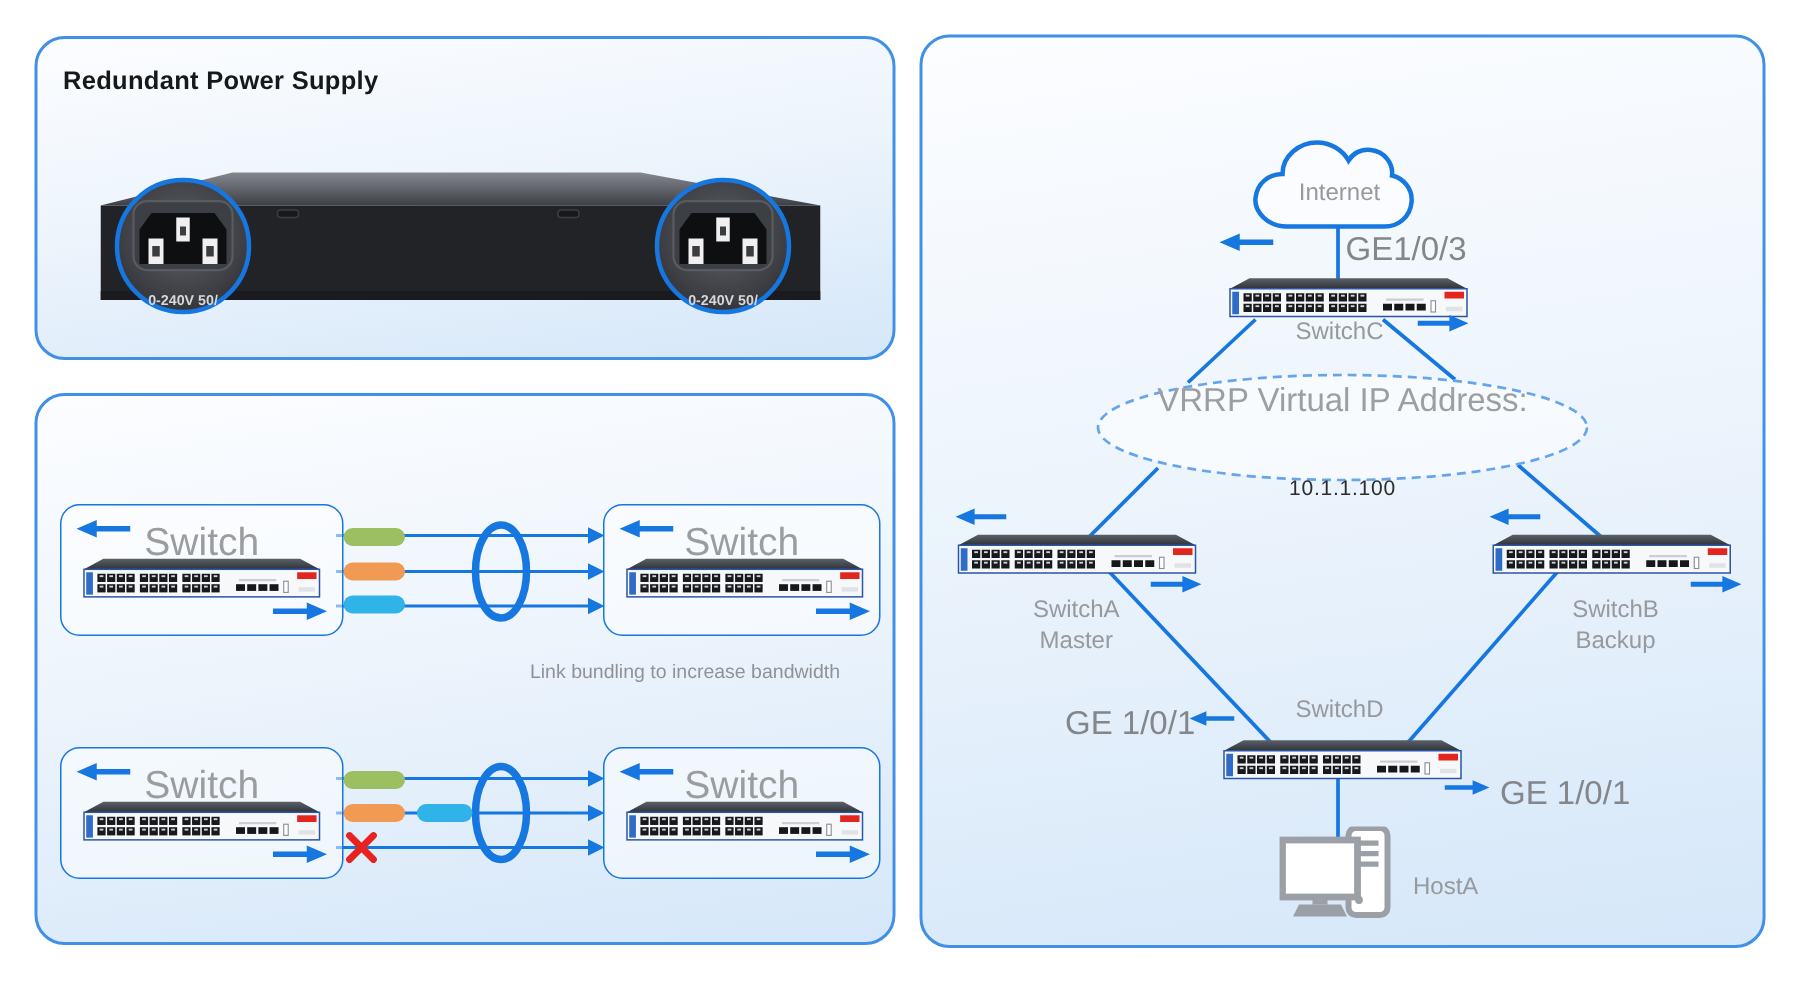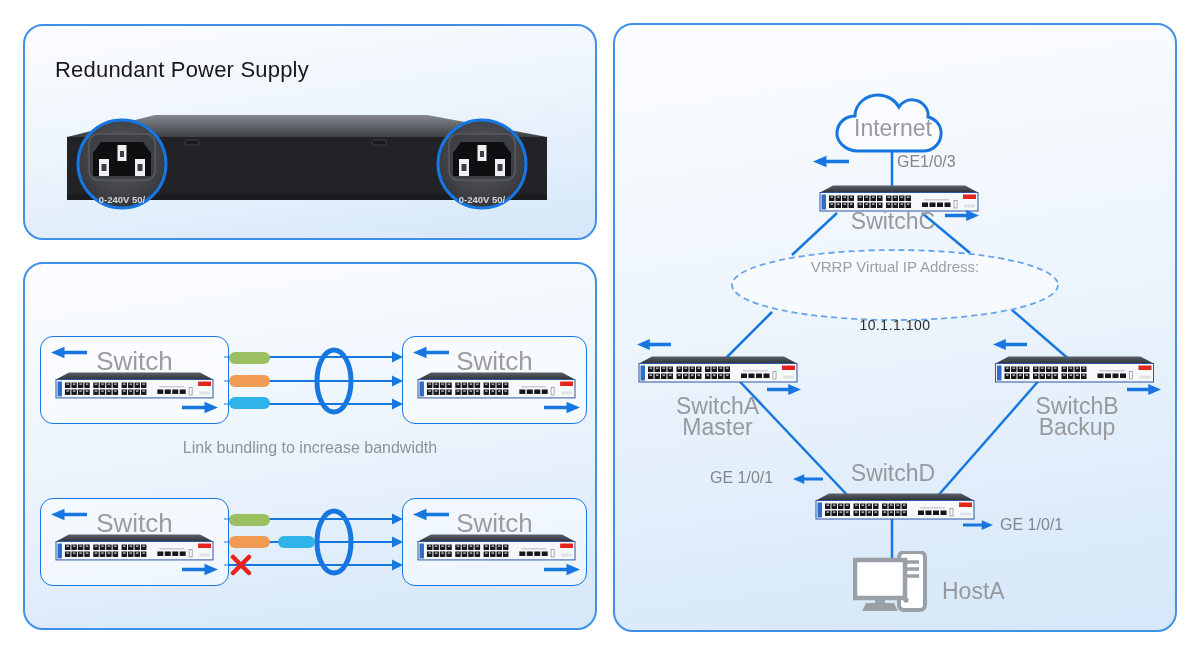--- a/index.html
+++ b/index.html
@@ -3,42 +3,42 @@
 <meta charset="utf-8">
 <style>
   html,body{margin:0;padding:0;background:#ffffff;}
   .stage{position:relative;width:1200px;height:656px;background:#ffffff;overflow:hidden;
          font-family:"Liberation Sans",sans-serif;}
   .panel{position:absolute;border:2px solid #4090E8;border-radius:20px;
          background:linear-gradient(172deg,#FCFDFF 0%,#ECF4FC 48%,#D5E7F9 100%);}
   #panel-power{left:23px;top:24px;width:570px;height:212px;}
   #panel-agg{left:23px;top:262px;width:570px;height:364px;}
   #panel-vrrp{left:613px;top:23px;width:560px;height:605px;}
-  .ptitle{position:absolute;font-size:22px;font-weight:400;color:#17181A;letter-spacing:.2px;margin:13px;}
+  .ptitle{position:absolute;font-size:17px;font-weight:700;color:#17181A;letter-spacing:.2px;margin:0;}
   #panel-power .ptitle{left:17px;top:18px;}
   #panel-agg .ptitle{left:17px;top:14px;}
   #panel-vrrp .ptitle{left:19px;top:19px;}
   .abs{position:absolute;}
-  .glabel{position:absolute;color:#97999D;font-size:23px;line-height:21px;}
-  .gelabel{position:absolute;color:#83868B;font-size:16px;}
+  .glabel{position:absolute;color:#97999D;font-size:16px;line-height:21px;}
+  .gelabel{position:absolute;color:#83868B;font-size:22px;}
   .ctr{text-align:center;}
   .arr{fill:#1777E0;display:block;}
   .flip{transform:scaleX(-1);}
   .sw-box{position:absolute;width:187px;height:86px;border:1.5px solid #1777E0;border-radius:13px;
           background:rgba(255,255,255,0.5);}
   .sw-box .sw-label{position:absolute;left:0;right:0;top:9px;text-align:center;
           color:#9A9CA0;font-size:26px;}
   .sw-box .arr-tl{position:absolute;left:10px;top:9px;width:36px;height:13px;}
   .sw-box .arr-br{position:absolute;left:141px;top:64px;width:36px;height:13px;}
   .sw-box .sw-img{position:absolute;left:14px;top:34px;width:159px;height:28px;}
   .pill{position:absolute;height:12px;border-radius:6px;}
-  .caption{position:absolute;left:35px;width:500px;text-align:center;
-           color:#909296;font-size:16px;line-height:24px;}
+  .caption{position:absolute;left:35px;width:500px;text-align:right;
+           color:#909296;font-size:13px;line-height:24px;}
   .vip{position:absolute;left:110px;top:231px;width:340px;text-align:center;}
-  .vip .l1{color:#9B9EA3;font-size:15px;line-height:22px;}
+  .vip .l1{color:#9B9EA3;font-size:22px;line-height:22px;}
   .vip .l2{color:#2B2C2E;font-size:14px;line-height:24px;letter-spacing:.5px;margin-top:35px;}
   svg{display:block;}
 </style>
 </head>
 <body>
 
 <svg width="0" height="0" style="position:absolute" aria-hidden="true">
   <defs>
     <linearGradient id="g-top" x1="0" y1="0" x2="0" y2="1">
       <stop offset="0" stop-color="#5b6069"></stop>

